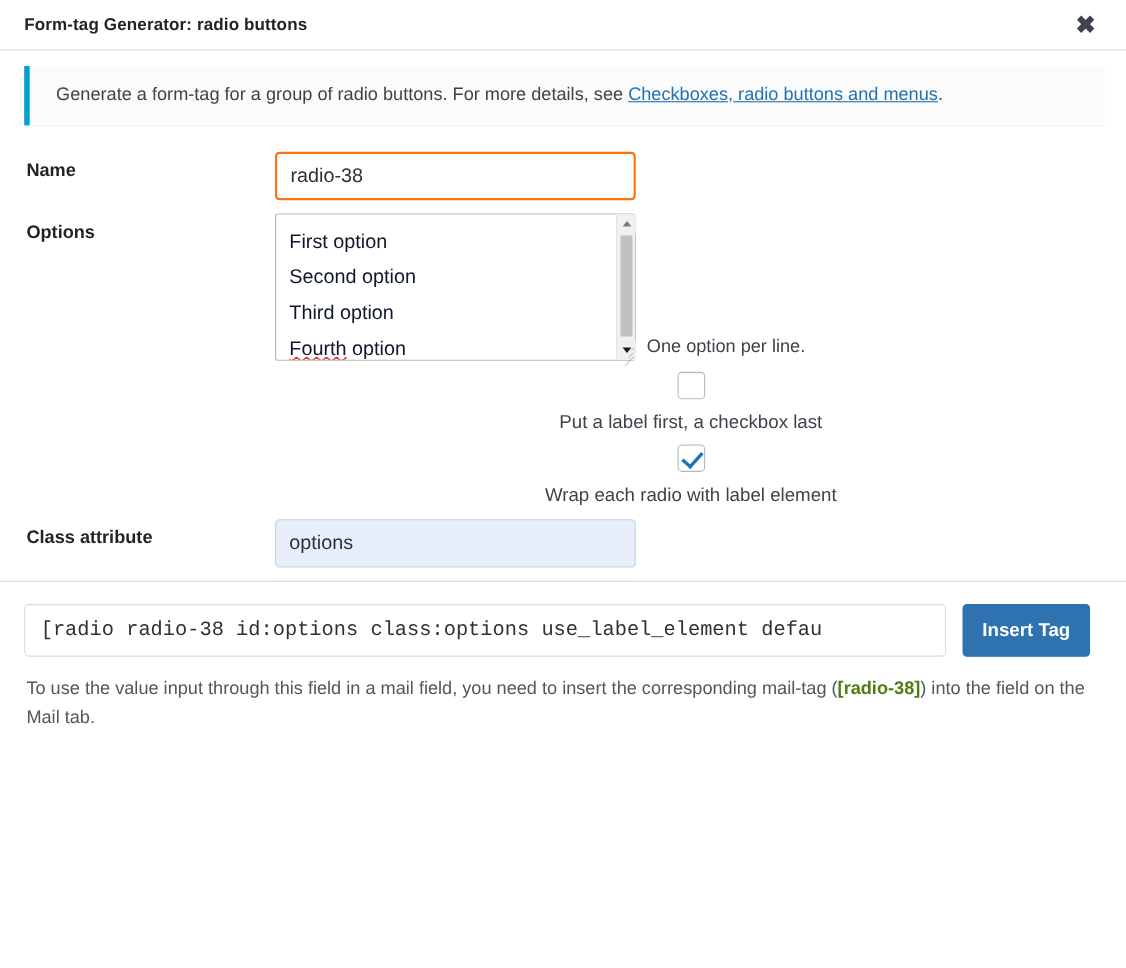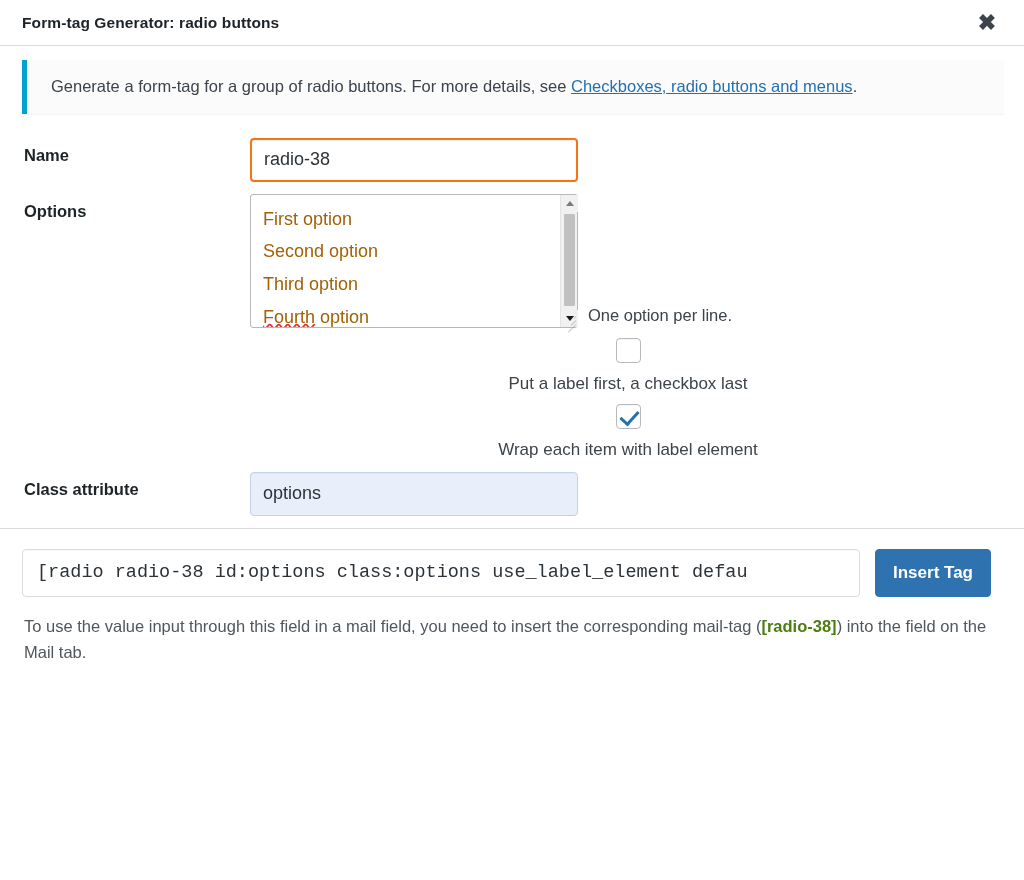--- a/index.html
+++ b/index.html
@@ -123,21 +123,21 @@
     width: 328px;
     height: 134px;
   }
   .options-area {
     width: 328px;
     height: 134px;
     padding: 8px 24px 8px 12px;
     font-size: 18px;
     line-height: 32.6px;
     font-family: "Liberation Sans", sans-serif;
-    color: #a16207;
+    color: #0f172a;
     background: #fff;
     border: 1px solid #b7b7b7;
     border-radius: 3px;
     resize: none;
     overflow: hidden;
     outline: none;
     white-space: pre;
   }
   .option-line.misspelled {
     text-decoration: underline wavy #dd3333;
@@ -344,21 +344,21 @@
             </div>
             <div class="field-hint">One option per line.</div>
           </div>
 
           <div class="checkbox-row">
             <div class="cb"></div>
             <div class="cb-label">Put a label first, a checkbox last</div>
           </div>
           <div class="checkbox-row">
             <div class="cb checked"></div>
-            <div class="cb-label">Wrap each item with label element</div>
+            <div class="cb-label">Wrap each radio with label element</div>
           </div>
         </td>
       </tr>
 
       <tr>
         <th>Class attribute</th>
         <td>
           <input class="text-input autofill" type="text" value="options" style="">
         </td>
       </tr>

